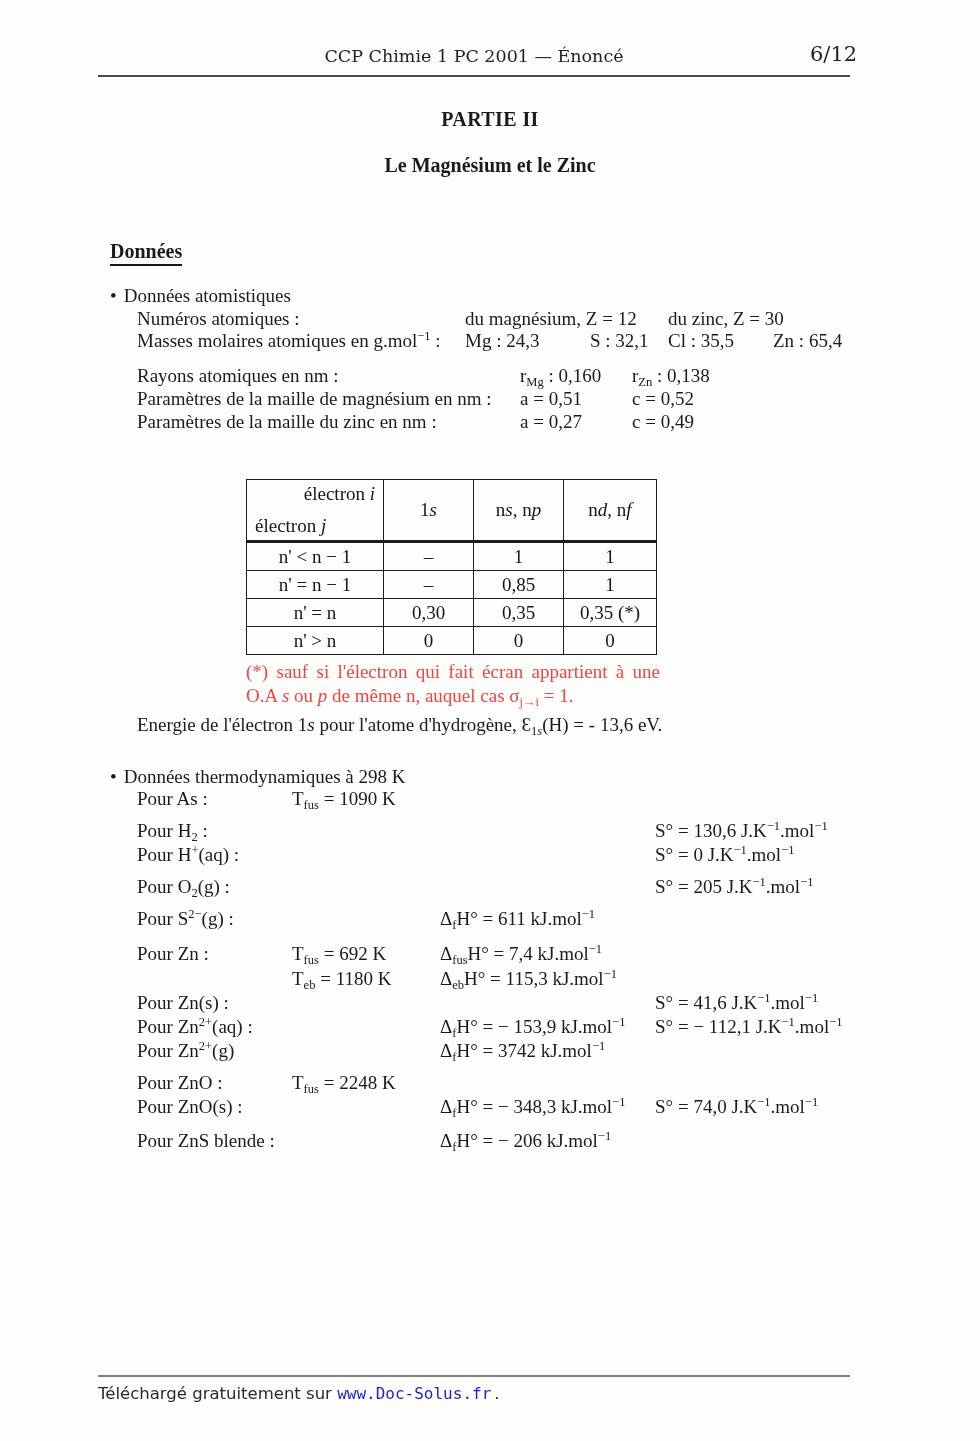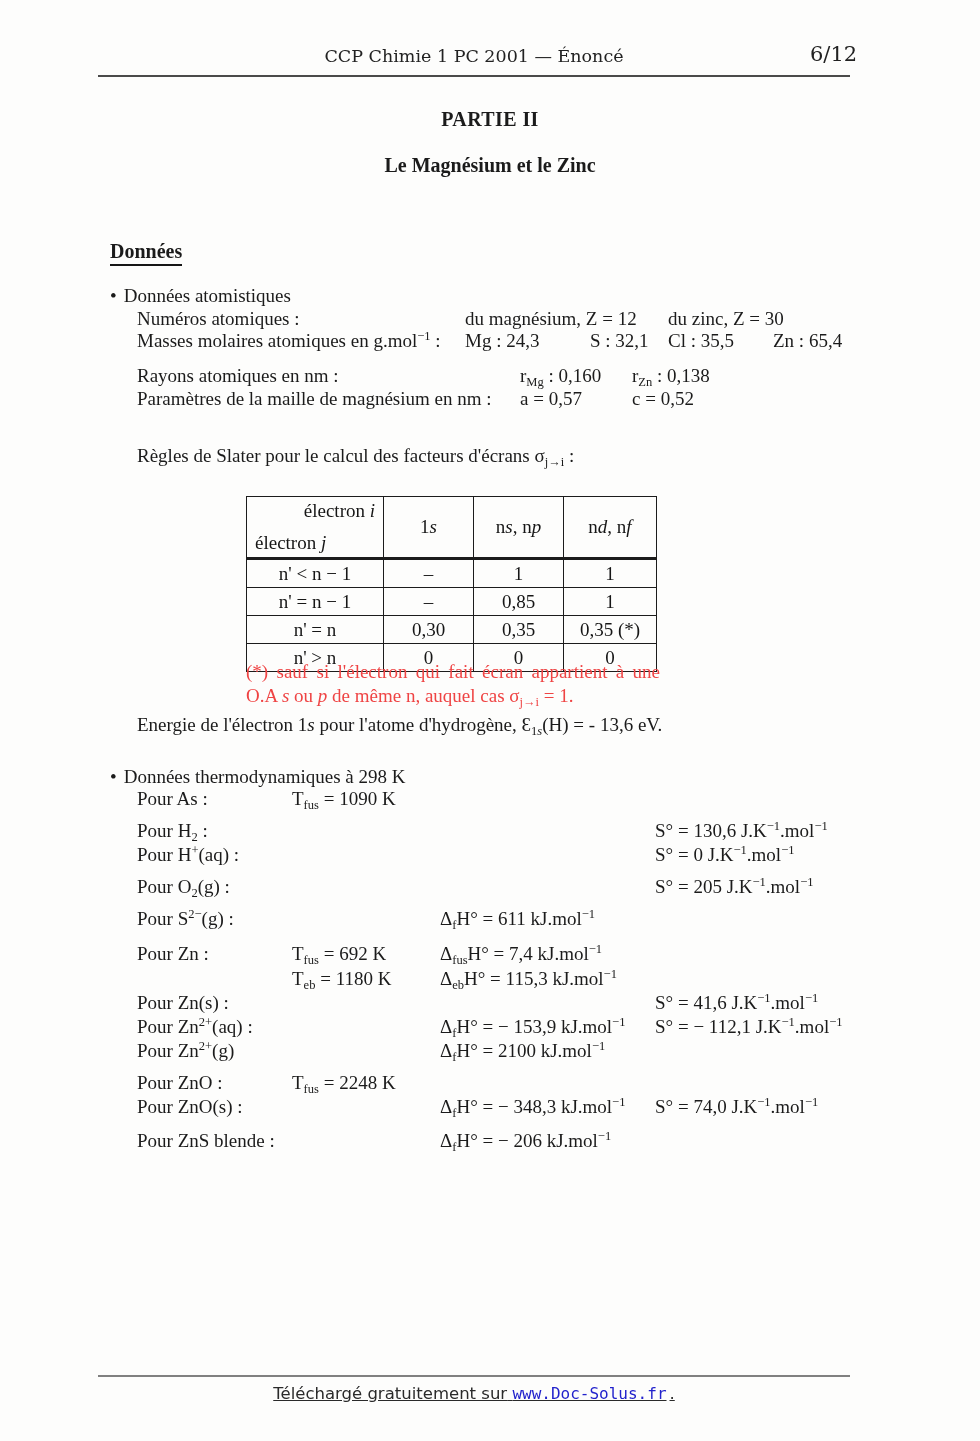--- a/index.html
+++ b/index.html
@@ -14,33 +14,33 @@
   sub,sup{line-height:0;font-size:0.66em;}
   sub{vertical-align:-0.28em;}
   sup{vertical-align:0.55em;}
   i{font-style:italic;}
   
   .header-title{top:46px;left:98px;width:752px;text-align:center;
                 font-family:"DejaVu Serif",serif;font-size:17.5px;color:#222;}
   .page-number{top:42px;left:810px;font-family:"DejaVu Serif",serif;font-size:21px;color:#222;}
   .header-rule{top:75px;left:98px;width:752px;height:2px;background:#4a4a4a;}
   .footer-rule{top:1375px;left:98px;width:752px;height:2px;background:#808080;}
-  .footer{top:1384px;left:98px;width:752px;text-align:center;
-          font-family:"DejaVu Sans",sans-serif;font-size:16.5px;color:#2a2a2a;text-decoration:underline;}
+  .footer{top:1384px;left:98px;width:752px;text-align:left;
+          font-family:"DejaVu Sans",sans-serif;font-size:16.5px;color:#2a2a2a;}
   .footer .link{font-family:"DejaVu Sans Mono",monospace;font-size:16px;text-decoration:none;}
   .footer .suffix{margin-left:3px;}
   
   .part-title{top:108px;left:0;width:980px;text-align:center;font-weight:bold;font-size:20px;letter-spacing:0.4px;}
   .subject-title{top:154px;left:0;width:980px;text-align:center;font-weight:bold;font-size:20px;}
   .donnees-heading{top:240px;left:110px;font-weight:bold;font-size:20px;
                    border-bottom:2px solid #161616;padding-bottom:1px;}
   .bullet{display:inline-block;margin-right:7px;}
   
   .slater{position:absolute;left:246px;top:479px;border-collapse:collapse;
-          font-size:19px;color:#161616;table-layout:fixed;margin-top:17px;}
+          font-size:19px;color:#161616;table-layout:fixed;}
   .slater td{border:1.6px solid #1c1c1c;text-align:center;vertical-align:middle;padding:0;}
   .slater td.c0{width:136px}.slater td.c1{width:89px}.slater td.c2{width:89px}.slater td.c3{width:92px}
   .slater tr.head td{height:60px;border-bottom:3px solid #1c1c1c;}
   .slater tr.body td{height:27px;}
   .slater td.corner{position:relative;}
   .corner .ci{position:absolute;top:3px;right:8px;}
   .corner .cj{position:absolute;bottom:3px;left:8px;}
   .footnote{position:absolute;left:246px;top:660px;width:414px;text-align:justify;
             line-height:23.5px;color:#ef4444;}
 </style>
@@ -77,28 +77,30 @@
   </div>
 
   <div class="line" style="top:365px">
     <span class="at x137"><span>Rayons atomiques en nm :</span></span>
     <span class="at x520"><span>r</span><sub>Mg</sub><span> : 0,160</span></span>
     <span class="at x632"><span>r</span><sub>Zn</sub><span> : 0,138</span></span>
   </div>
 
   <div class="line" style="top:388px">
     <span class="at x137"><span>Paramètres de la maille de magnésium en nm :</span></span>
-    <span class="at x520"><span>a = 0,57</span></span>
+    <span class="at x520"><span>a = 0,51</span></span>
     <span class="at x632"><span>c = 0,52</span></span>
   </div>
 
-
-  <div class="line" style="top:445px">
-    <span class="at x137"><span>Règles de Slater pour le calcul des facteurs d'écrans σ</span><sub>j→i</sub><span> :</span></span>
-  </div>
+  <div class="line" style="top:411px">
+    <span class="at x137"><span>Paramètres de la maille du zinc en nm :</span></span>
+    <span class="at x520"><span>a = 0,27</span></span>
+    <span class="at x632"><span>c = 0,49</span></span>
+  </div>
+
 
   <table class="slater">
     <tbody>
         <tr class="head">
       <td class="c0 corner">
         <div class="ci"><span>électron </span><i>i</i></div>
         <div class="cj"><span>électron </span><i>j</i></div>
       </td>
       <td class="c1"><span>1</span><i>s</i></td>
       <td class="c2"><span>n</span><i>s</i><span>, n</span><i>p</i></td>
@@ -183,21 +185,21 @@
   </div>
 
   <div class="line" style="top:1016px">
     <span class="at x137"><span>Pour Zn</span><sup>2+</sup><span>(aq) :</span></span>
     <span class="at x440"><span>Δ</span><sub>f</sub><span>H° = − 153,9 kJ.mol</span><sup>−1</sup></span>
     <span class="at x655"><span>S° = − 112,1 J.K</span><sup>−1</sup><span>.mol</span><sup>−1</sup></span>
   </div>
 
   <div class="line" style="top:1040px">
     <span class="at x137"><span>Pour Zn</span><sup>2+</sup><span>(g)</span></span>
-    <span class="at x440"><span>Δ</span><sub>f</sub><span>H° = 2100 kJ.mol</span><sup>−1</sup></span>
+    <span class="at x440"><span>Δ</span><sub>f</sub><span>H° = 3742 kJ.mol</span><sup>−1</sup></span>
   </div>
 
   <div class="line" style="top:1072px">
     <span class="at x137"><span>Pour ZnO :</span></span>
     <span class="at x292"><span>T</span><sub>fus</sub><span> = 2248 K</span></span>
   </div>
 
   <div class="line" style="top:1096px">
     <span class="at x137"><span>Pour ZnO(s) :</span></span>
     <span class="at x440"><span>Δ</span><sub>f</sub><span>H° = − 348,3 kJ.mol</span><sup>−1</sup></span>

